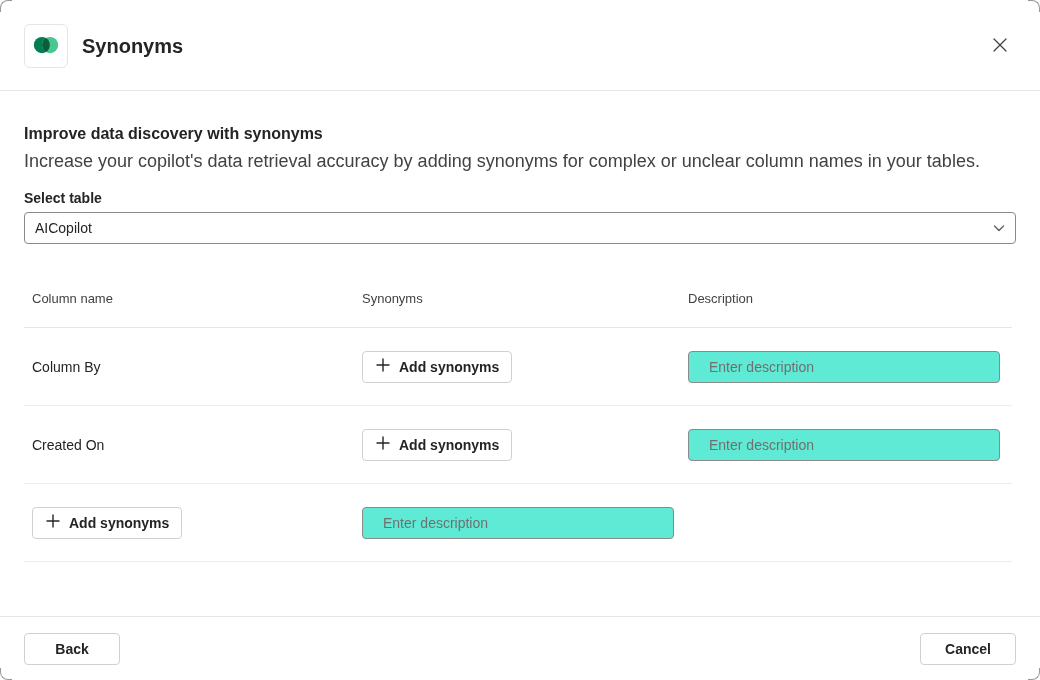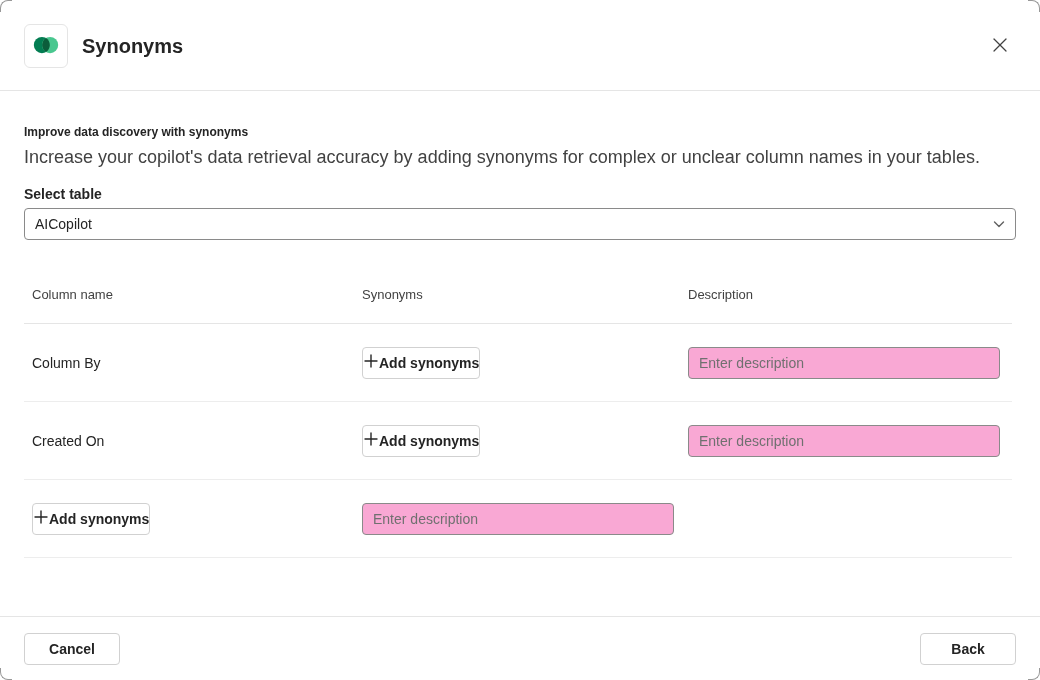--- a/index.html
+++ b/index.html
@@ -40,21 +40,21 @@
     border-radius: 4px; cursor: pointer; color: #424242;
   }
   .close-btn svg { width: 16px; height: 16px; }
 
   
   .body {
     flex: 1; overflow: hidden;
     padding: 34px 24px 0 24px;
     display: flex; flex-direction: column;
   }
-  .section-title { font-size: 12px; font-weight: 600; margin-bottom: 8px; }
+  .section-title { font-size: 16px; font-weight: 600; margin-bottom: 8px; }
   .section-desc { font-size: 18px; color: #424242; margin-bottom: 18px; }
   .field-label { font-size: 14px; font-weight: 600; margin-bottom: 6px; }
 
   .select-wrap { position: relative; margin-bottom: 26px; }
   .select-input {
     width: 100%; height: 32px;
     border: 1px solid #8a8a8a; border-radius: 4px;
     background: #fff;
     padding: 0 56px 0 10px;
     font: inherit; color: #242424;
@@ -90,33 +90,33 @@
     color: #424242;
     font-size: 13px;
   }
   .grid-row {
     height: 78px;
     border-bottom: 1px solid #ededed;
   }
   .col-name { font-size: 14px; color: #242424; }
 
   .add-syn-btn {
-    display: inline-flex; align-items: center; 
-    height: 32px; padding: 0 0;
+    display: inline-flex; align-items: center; gap: 8px;
+    height: 32px; padding: 0 12px;
     border: 1px solid #d1d1d1; border-radius: 4px;
     background: #fff; font: inherit; font-weight: 600; color: #242424;
     cursor: pointer;
   }
   .add-syn-btn svg { width: 16px; height: 16px; }
 
   .desc-input {
     width: 100%; max-width: 312px; height: 32px;
     border: 1px solid #8a8a8a; border-radius: 4px;
-    background: #f9a8d4; font: inherit; color: #242424;
-    padding: 0 10px;
+    background: #5eead4; font: inherit; color: #242424;
+    padding: 0 20px;
   }
   .desc-input::placeholder { color: #707070; }
 
   
   .footer {
     height: 64px; border-top: 1px solid #e5e5e5;
     display: flex; align-items: center; justify-content: space-between;
     padding: 0 24px;
     background: #fff;
     flex: none;
@@ -230,25 +230,25 @@
         </div>
         <div>
           <input type="text" class="desc-input" placeholder="Enter description" style="">
         </div>
       </div>
 
     </div>
   </div>
 
   <div class="footer">
+    <button class="btn back">
+      <span>Back</span>
+    </button>
     <button class="btn cancel">
       <span>Cancel</span>
-    </button>
-    <button class="btn back">
-      <span>Back</span>
     </button>
   </div>
 
 </div>
 
 <div class="frame-corner fc-tl"></div>
 <div class="frame-corner fc-tr"></div>
 <div class="frame-corner fc-bl"></div>
 <div class="frame-corner fc-br"></div>
 

